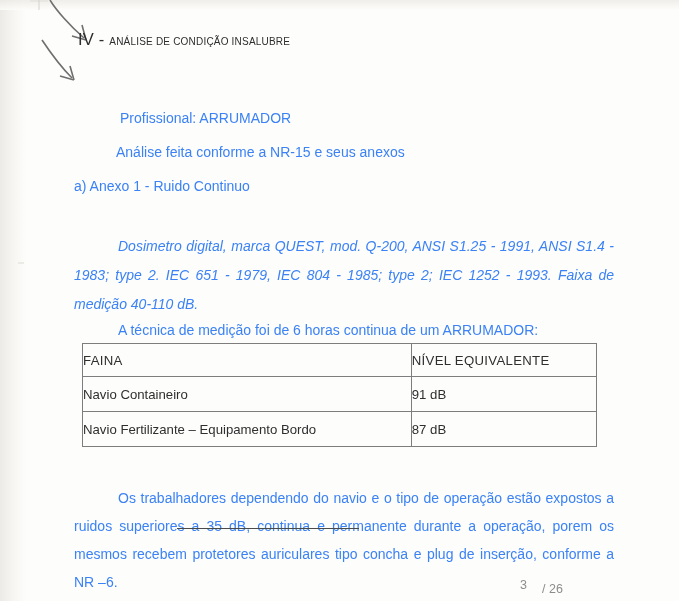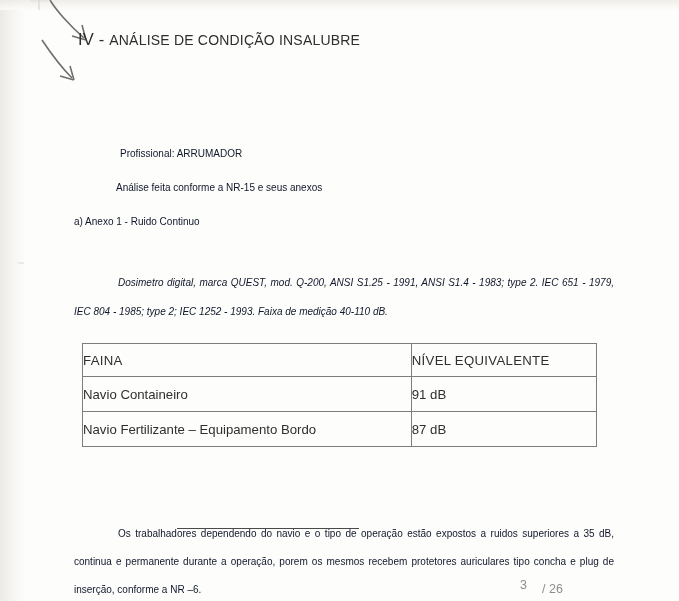--- a/index.html
+++ b/index.html
@@ -56,37 +56,36 @@
     width: 679px; height: 601px;
   }
 
   .h-section {
     position: absolute;
     font-size: 16.5px;
     letter-spacing: .2px;
     color: #2e2e2e;
   }
   .h-section .small-caps {
-    font-size: 14px;
+    font-size: 10px;
   }
   .h-sub {
     position: absolute;
     font-size: 14.5px;
     color: #2e2e2e;
   }
   .h-sub .small-caps {
     font-size: 12.5px;
   }
 
   .para {
     position: absolute;
-    font-size: 10px;
-    color: #0f172a;
+    font-size: 14px;
+    color: #3b82f6;
     line-height: 26px;
-    margin-top: 36px;
   }
   .para.justify {
     text-align: justify;
   }
 
   .tbl {
     position: absolute;
     left: 82px;
     top: 343px;
     width: 515px;
@@ -148,20 +147,21 @@
 
 
     <div class="para" style="left:120px;top:105px;width:420px;">Profissional: ARRUMADOR</div>
 
     <div class="para" style="left:116px;top:139px;width:450px;">Análise feita conforme a NR-15 e seus anexos</div>
 
     <div class="para" style="left:74px;top:173px;width:400px;">a) Anexo 1  - Ruido Continuo</div>
 
     <div class="para justify" style="left:74px;top:232px;width:540px;text-indent:44px;line-height:29px;font-style:italic;">Dosimetro digital, marca QUEST, mod. Q-200, ANSI S1.25 - 1991, ANSI S1.4 - 1983; type 2. IEC 651 - 1979, IEC 804 - 1985; type 2; IEC 1252 - 1993. Faixa de medição 40-110 dB.</div>
 
+    <div class="para" style="left:74px;top:317px;width:540px;text-indent:44px;">A técnica de medição foi de 6 horas continua de um ARRUMADOR:</div>
 
     <table class="tbl">
       <thead>
         <tr>
           <th class="col-a">FAINA</th>
           <th class="col-b">NÍVEL EQUIVALENTE</th>
         </tr>
       </thead>
       <tbody>
         <tr>

